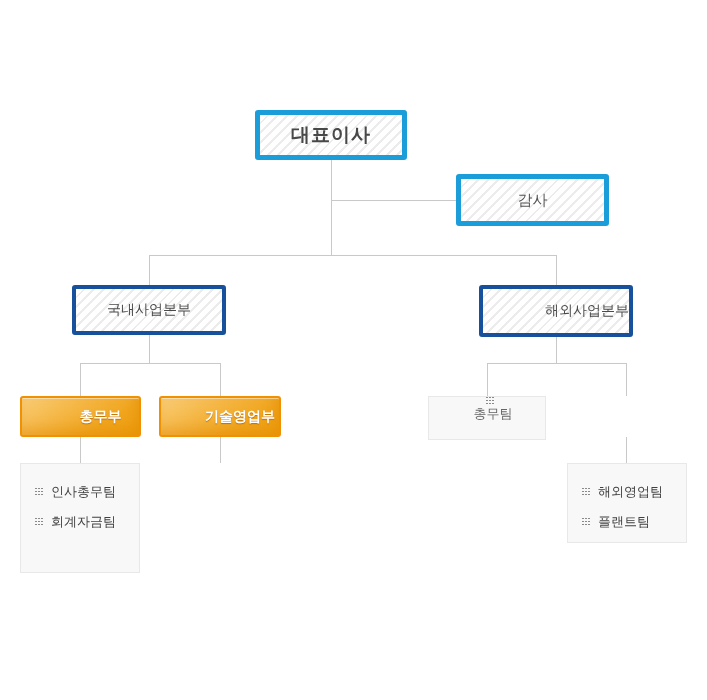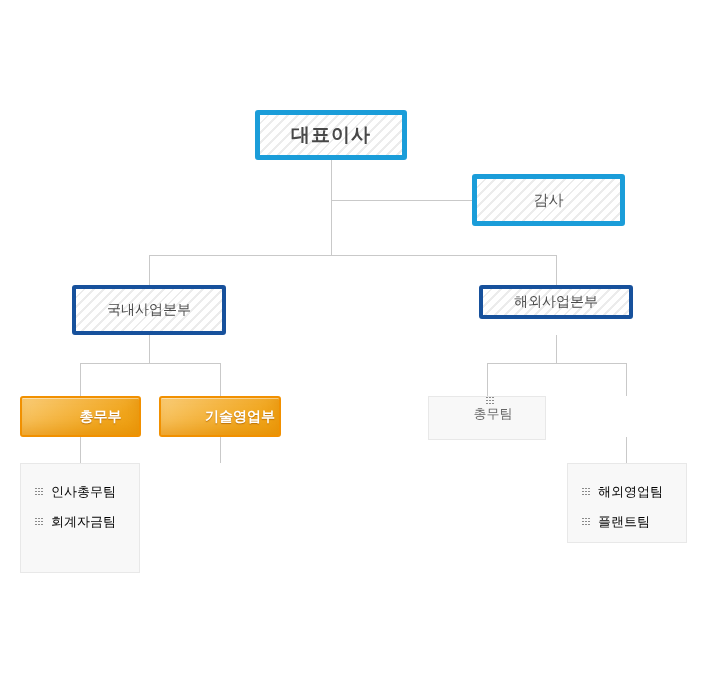--- a/index.html
+++ b/index.html
@@ -51,21 +51,21 @@
 
   .panel {
     position:absolute;
     background:#f8f8f8;
     border:1px solid #e8e8e8;
     padding:13px 0 0 12px;
   }
   .panel-item {
     display:flex; align-items:center;
     height:30px;
-    font-size:13px; color:#000000;
+    font-size:13px; color:#404040;
   }
   .bullet-icon {
     display:inline-block;
     width:9px; height:8px;
     margin:0 7px 0 2px;
     background:
       repeating-linear-gradient(to right, rgba(0,0,0,0) 0 2px, #f8f8f8 2px 3px),
       repeating-linear-gradient(to bottom, #8a8a8a 0 1px, rgba(0,0,0,0) 1px 3px);
   }
   
@@ -105,28 +105,28 @@
   <div class="line" style="left:626px;top:363px;width:1px;height:33px;"></div>
 
   <div class="line" style="left:80px;top:437px;width:1px;height:26px;"></div>
   <div class="line" style="left:220px;top:437px;width:1px;height:26px;"></div>
   <div class="line" style="left:626px;top:437px;width:1px;height:26px;"></div>
 
   <div class="node node-ceo hatch" style="left:255px;top:110px;width:152px;height:50px;">
     <span>대표이사</span>
   </div>
 
-  <div class="node node-auditor hatch" style="left:472px;top:174px;width:153px;height:52px;">
+  <div class="node node-auditor hatch" style="left:456px;top:174px;width:153px;height:52px;">
     <span>감사</span>
   </div>
 
   <div class="node node-division hatch" style="left:72px;top:285px;width:154px;height:50px;">
     <span>국내사업본부</span>
   </div>
-  <div class="node node-division hatch" style="left:479px;top:285px;width:154px;height:34px;">
+  <div class="node node-division hatch" style="left:479px;top:285px;width:154px;height:52px;justify-content:flex-end;">
     <span>해외사업본부</span>
   </div>
 
   <div class="node node-dept" style="left:20px;top:396px;width:121px;height:41px;">
     <span>총무부</span>
   </div>
   <div class="node node-dept" style="left:159px;top:396px;width:122px;height:41px;">
     <span>기술영업부</span>
   </div>
 

